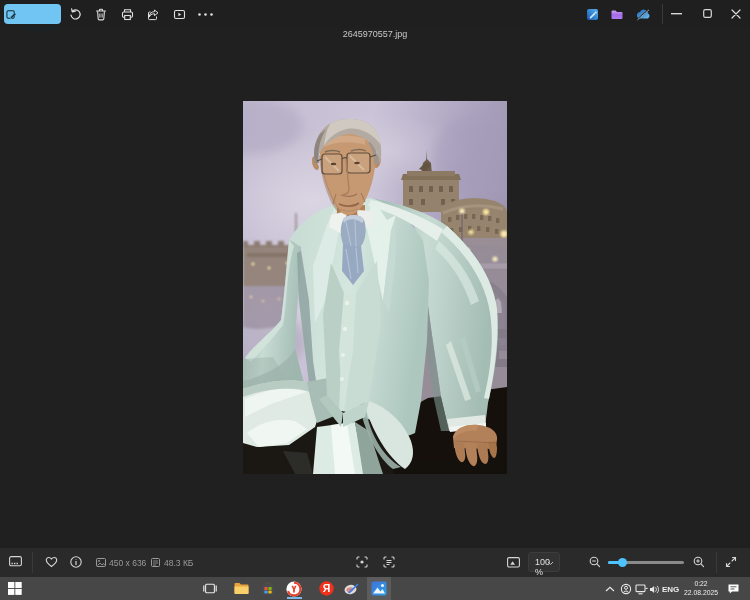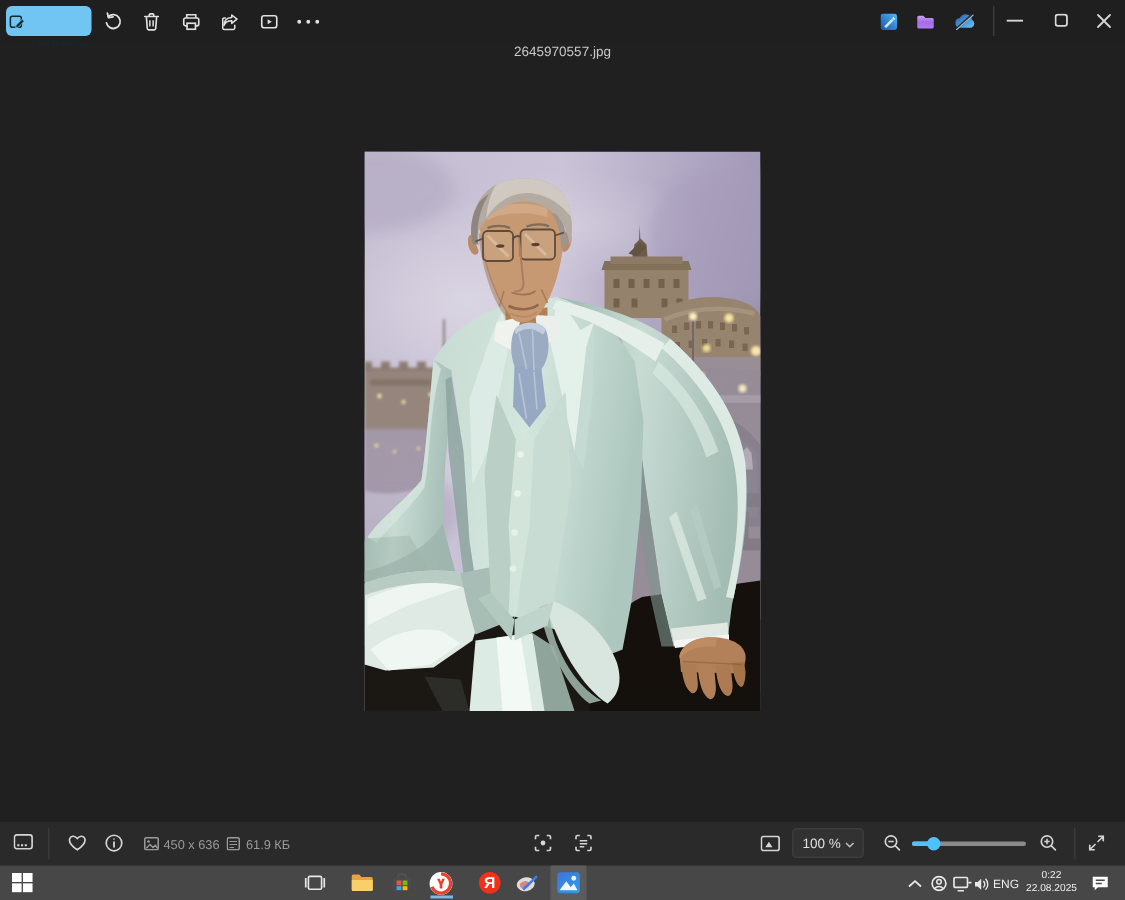--- a/index.html
+++ b/index.html
@@ -353,37 +353,37 @@
     <rect x="0.5" y="0.5" width="9" height="8" rx="1" fill="none" stroke="#9a9a9a" stroke-width="1"></rect>
     <circle cx="3" cy="3" r="0.9" fill="#9a9a9a"></circle>
     <path d="M1.5 7.5 L4 5 L6 7 L7.5 5.5 L9 7.5" fill="none" stroke="#9a9a9a" stroke-width="0.9"></path>
   </svg>
   <div class="abs" style="left:109px;top:559px;"></div>
   <div class="abs" style="left:109px;top:10px;font-size:8.5px;color:#9a9a9a;">450 x 636</div>
   <svg class="abs" style="left:151px;top:10px;" width="9" height="9" viewBox="0 0 9 9">
     <rect x="0.5" y="0.5" width="8" height="8" rx="1" fill="none" stroke="#9a9a9a" stroke-width="1"></rect>
     <path d="M2 3 h5 M2 5 h5 M2 7 h3" stroke="#9a9a9a" stroke-width="0.8"></path>
   </svg>
-  <div class="abs" style="left:164px;top:10px;font-size:8.5px;color:#9a9a9a;">61.9 КБ</div>
+  <div class="abs" style="left:164px;top:10px;font-size:8.5px;color:#9a9a9a;">48.3 КБ</div>
 
   <svg class="abs" style="left:356px;top:8px;" width="12" height="12" viewBox="0 0 12 12">
     <path d="M1 3.5 V2 A1 1 0 0 1 2 1 H3.5 M8.5 1 H10 A1 1 0 0 1 11 2 V3.5 M11 8.5 V10 A1 1 0 0 1 10 11 H8.5 M3.5 11 H2 A1 1 0 0 1 1 10 V8.5" fill="none" stroke="#d5d5d5" stroke-width="1.1"></path>
     <circle cx="6" cy="6" r="1.6" fill="#d5d5d5"></circle>
   </svg>
   <svg class="abs" style="left:383px;top:8px;" width="12" height="12" viewBox="0 0 12 12">
     <path d="M1 3.5 V2 A1 1 0 0 1 2 1 H3.5 M8.5 1 H10 A1 1 0 0 1 11 2 V3.5 M11 8.5 V10 A1 1 0 0 1 10 11 H8.5 M3.5 11 H2 A1 1 0 0 1 1 10 V8.5" fill="none" stroke="#d5d5d5" stroke-width="1.1"></path>
     <path d="M3.5 4.5 h5 M3.5 6.5 h5 M3.5 8.5 h3" stroke="#d5d5d5" stroke-width="1"></path>
   </svg>
 
   <svg class="abs" style="left:507px;top:9px;" width="13" height="11" viewBox="0 0 13 11">
     <rect x="0.6" y="0.6" width="11.8" height="9.4" rx="1.4" fill="none" stroke="#d5d5d5" stroke-width="1.1"></rect>
     <path d="M3.2 7.8 L5.6 4.2 L8 7.8 Z" fill="#d5d5d5"></path>
   </svg>
 
-  <div class="abs" style="left:528px;top:4px;width:48px;height:20px;background:#323232;border:1px solid #3c3c3c;border-radius:3px;box-sizing:border-box;">
+  <div class="abs" style="left:528px;top:4px;width:32px;height:20px;background:#323232;border:1px solid #3c3c3c;border-radius:3px;box-sizing:border-box;">
     <span style="position:absolute;left:6px;top:4px;font-size:9px;color:#e0e0e0;">100 %</span>
     <svg style="position:absolute;right:5px;top:8px;" width="7" height="5" viewBox="0 0 7 5">
         <path d="M1 1 L3.5 3.5 L6 1" fill="none" stroke="#c0c0c0" stroke-width="1"></path>
       </svg>
   </div>
 
   <svg class="abs" style="left:589px;top:8px;" width="12" height="12" viewBox="0 0 12 12">
     <circle cx="5" cy="5" r="3.8" fill="none" stroke="#d5d5d5" stroke-width="1.1"></circle>
     <path d="M7.9 7.9 L10.6 10.6" stroke="#d5d5d5" stroke-width="1.1" stroke-linecap="round"></path>
     <path d="M3.2 5 h3.6" stroke="#d5d5d5" stroke-width="1"></path>
@@ -478,19 +478,19 @@
   </svg>
   <svg class="abs" style="left:635px;top:7px;" width="13" height="11" viewBox="0 0 13 11">
     <rect x="1" y="1" width="9" height="6.6" rx="0.8" fill="none" stroke="#e8e8e8" stroke-width="1.1"></rect>
     <path d="M3.4 9.8 H7.6" stroke="#e8e8e8" stroke-width="1.1"></path>
     <path d="M10.6 4.4 h2" stroke="#e8e8e8" stroke-width="1.1"></path>
   </svg>
   <svg class="abs" style="left:649px;top:8px;" width="11" height="9" viewBox="0 0 12 10">
     <path d="M1 3.4 H3 L5.6 1 V9 L3 6.6 H1 Z" fill="#e8e8e8"></path>
     <path d="M7.2 2.6 A3.6 3.6 0 0 1 7.2 7.4 M8.8 1 A5.6 5.6 0 0 1 8.8 9" fill="none" stroke="#e8e8e8" stroke-width="1"></path>
   </svg>
-  <div class="abs" style="left:662px;top:8px;font-size:8px;color:#ededed;">ENG</div>
+  <div class="abs" style="left:662px;top:8px;font-size:8px;color:#ededed;font-weight:bold;">ENG</div>
   <div class="abs" style="left:680px;top:3px;width:42px;height:18px;color:#ededed;font-size:6.8px;text-align:center;line-height:8.8px;">0:22<br>22.08.2025</div>
   <svg class="abs" style="left:727px;top:6px;" width="13" height="12" viewBox="0 0 13 12">
     <path d="M1.5 1.5 H11.5 V8.5 H5 L2.8 10.5 V8.5 H1.5 Z" fill="#fff"></path>
     <path d="M3.5 3.8 h6 M3.5 6 h4" stroke="#474747" stroke-width="0.9"></path>
   </svg>
 </div>
 
 </body></html>

